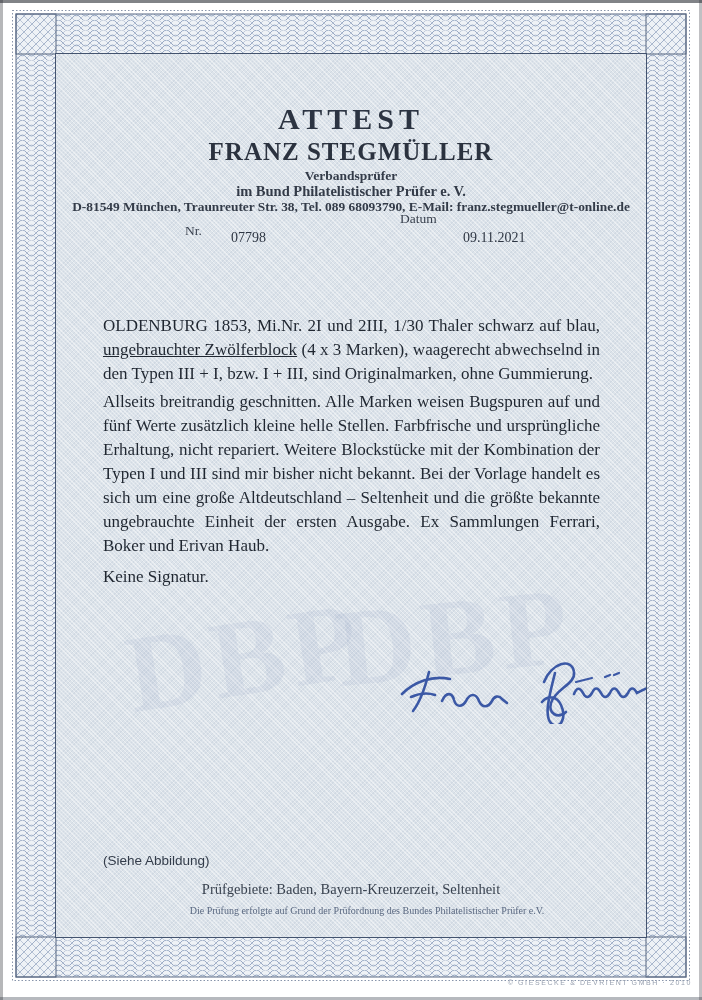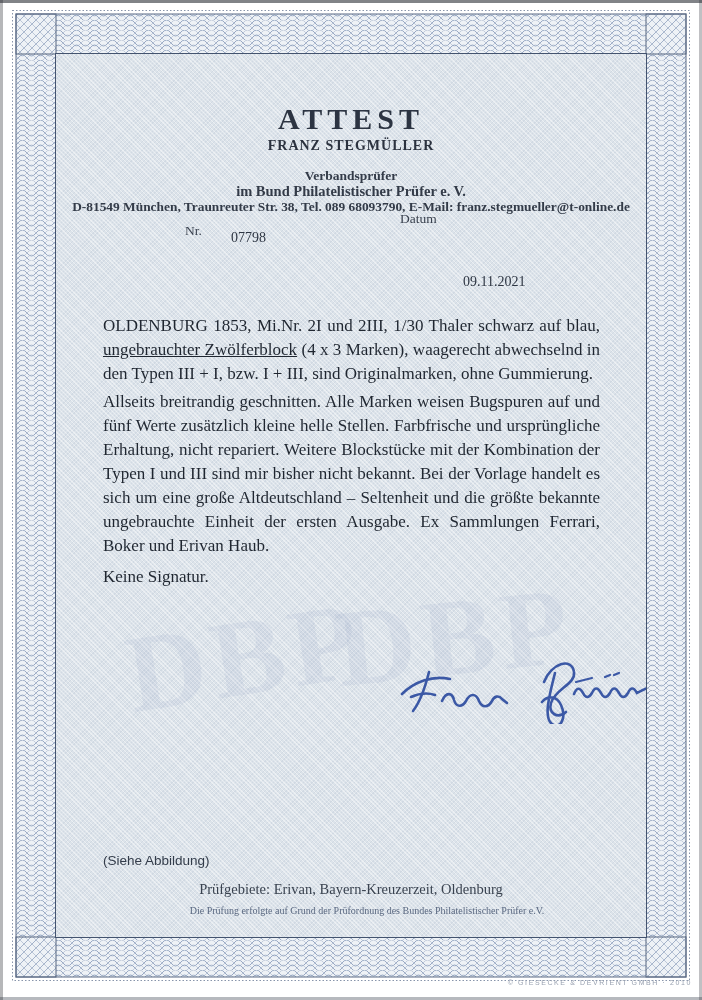--- a/index.html
+++ b/index.html
@@ -16,21 +16,21 @@
     background-image:
       repeating-linear-gradient(45deg, rgba(255,255,255,.45) 0 1px, rgba(255,255,255,0) 1px 3px),
       repeating-linear-gradient(-45deg, rgba(168,182,200,.22) 0 1px, rgba(168,182,200,0) 1px 3px);
   }
   .ghost{
     position:absolute;font-weight:bold;font-size:110px;color:rgba(125,148,185,.10);
     transform:rotate(-9deg);letter-spacing:6px;pointer-events:none;user-select:none;
   }
   .hdr{position:absolute;left:0;width:100%;text-align:center;white-space:nowrap;font-weight:bold;}
   .title{top:48px;font-size:30px;letter-spacing:5px;color:#2c3442;}
-  .examiner{top:84px;font-size:14px;font-weight:bold;letter-spacing:1px;color:#2b323f;}
+  .examiner{top:84px;font-size:25px;font-weight:bold;letter-spacing:1px;color:#2b323f;}
   .role{top:114px;font-size:13.5px;color:#333b48;}
   .assoc{top:129px;font-size:14.5px;color:#333b48;}
   .addr{top:145px;font-size:13.4px;color:#333b48;}
   .meta-label{position:absolute;font-size:13.5px;color:#39414e;}
   .meta-value{position:absolute;font-size:14px;color:#2e3643;padding-left:16px;}
   .content{position:absolute;left:47px;right:46px;top:260px;bottom:0;}
   .para{
     font-size:17px;line-height:24px;text-align:justify;color:#1f2630;margin:0;
   }
   .para + .para{margin-top:4px;}
@@ -91,21 +91,21 @@
 
     <div class="hdr title">ATTEST</div>
     <div class="hdr examiner">FRANZ STEGMÜLLER</div>
     <div class="hdr role">Verbandsprüfer</div>
     <div class="hdr assoc">im Bund Philatelistischer Prüfer e. V.</div>
     <div class="hdr addr">D-81549 München, Traunreuter Str. 38, Tel. 089 68093790, E-Mail: franz.stegmueller@t-online.de</div>
 
     <div class="meta-label" style="left:129px;top:169px;">Nr.</div>
     <div class="meta-value" style="left:159px;top:176px;">07798</div>
     <div class="meta-label" style="left:344px;top:157px;">Datum</div>
-    <div class="meta-value" style="left:391px;top:176px;margin-top:44px;">09.11.2021</div>
+    <div class="meta-value" style="left:391px;top:176px;">09.11.2021</div>
 
     <div class="content">
       <p class="para"><span class="b">OLDENBURG</span><span> 1853, Mi.Nr. 2I und 2III, 1/30 Thaler schwarz auf blau, </span><span class="b" style="text-decoration: underline;">ungebrauchter Zwölferblock</span><span> (4 x 3 Marken), waagerecht abwechselnd in den Typen III + I, bzw. I + III, sind Originalmarken, ohne Gummierung.</span></p>
       <p class="para"><span>Allseits breitrandig geschnitten. Alle Marken weisen Bugspuren auf und fünf Werte zusätzlich kleine helle Stellen. Farbfrische und ursprüngliche Erhaltung, nicht repariert. </span><span class="b">Weitere Blockstücke mit der Kombination der Typen I und III sind mir bisher nicht bekannt. Bei der Vorlage handelt es sich um eine große Altdeutschland – Seltenheit und die größte bekannte ungebrauchte Einheit der ersten Ausgabe.</span><span> Ex Sammlungen Ferrari, Boker und Erivan Haub.</span></p>
       <div class="closing">Keine Signatur.</div>
     </div>
 
     <svg class="sig" width="248" height="72" viewBox="0 0 248 72" role="img" aria-label="Franz Stegmüller">
       <g fill="none" stroke="#2e4da0" stroke-width="2.6" stroke-linecap="round" opacity="0.92">
         <path d="M4,42 C16,30 34,23 52,27"></path>
@@ -114,18 +114,18 @@
         <path d="M44,49 c4,-9 10,-9 12,-1 c2,7 8,8 12,1 c4,-8 10,-8 13,0 c3,7 9,7 13,0 c2,-5 7,-6 10,-2 l5,4"></path>
         <path d="M146,30 c7,-19 28,-25 30,-10 c2,12 -19,17 -23,31 c-3,11 7,16 15,9"></path>
         <path d="M157,21 c-7,27 -11,45 -3,51 c8,6 15,-6 9,-19 c-4,-9 -13,-10 -19,-3"></path>
         <path d="M176,42 q4,-10 9,-1 q4,8 9,0 q4,-9 9,0 q4,8 9,0 q4,-9 9,0 q4,8 9,0 q4,-9 9,0 q10,-6 26,-9"></path>
         <path d="M178,30 l16,-4" stroke-width="2.2"></path>
         <path d="M207,25 l5,-2 M216,23 l5,-2" stroke-width="2.2"></path>
       </g>
     </svg>
 
     <div class="foot-see">(Siehe Abbildung)</div>
-    <div class="foot-areas">Prüfgebiete: Erivan, Bayern-Kreuzerzeit, Oldenburg</div>
+    <div class="foot-areas">Prüfgebiete: Baden, Bayern-Kreuzerzeit, Seltenheit</div>
     <div class="foot-reg">Die Prüfung erfolgte auf Grund der Prüfordnung des Bundes Philatelistischer Prüfer e.V.</div>
   </div>
 
   <div class="credit">© GIESECKE &amp; DEVRIENT GMBH · 2010</div>
 </div>
 
 </body></html>

